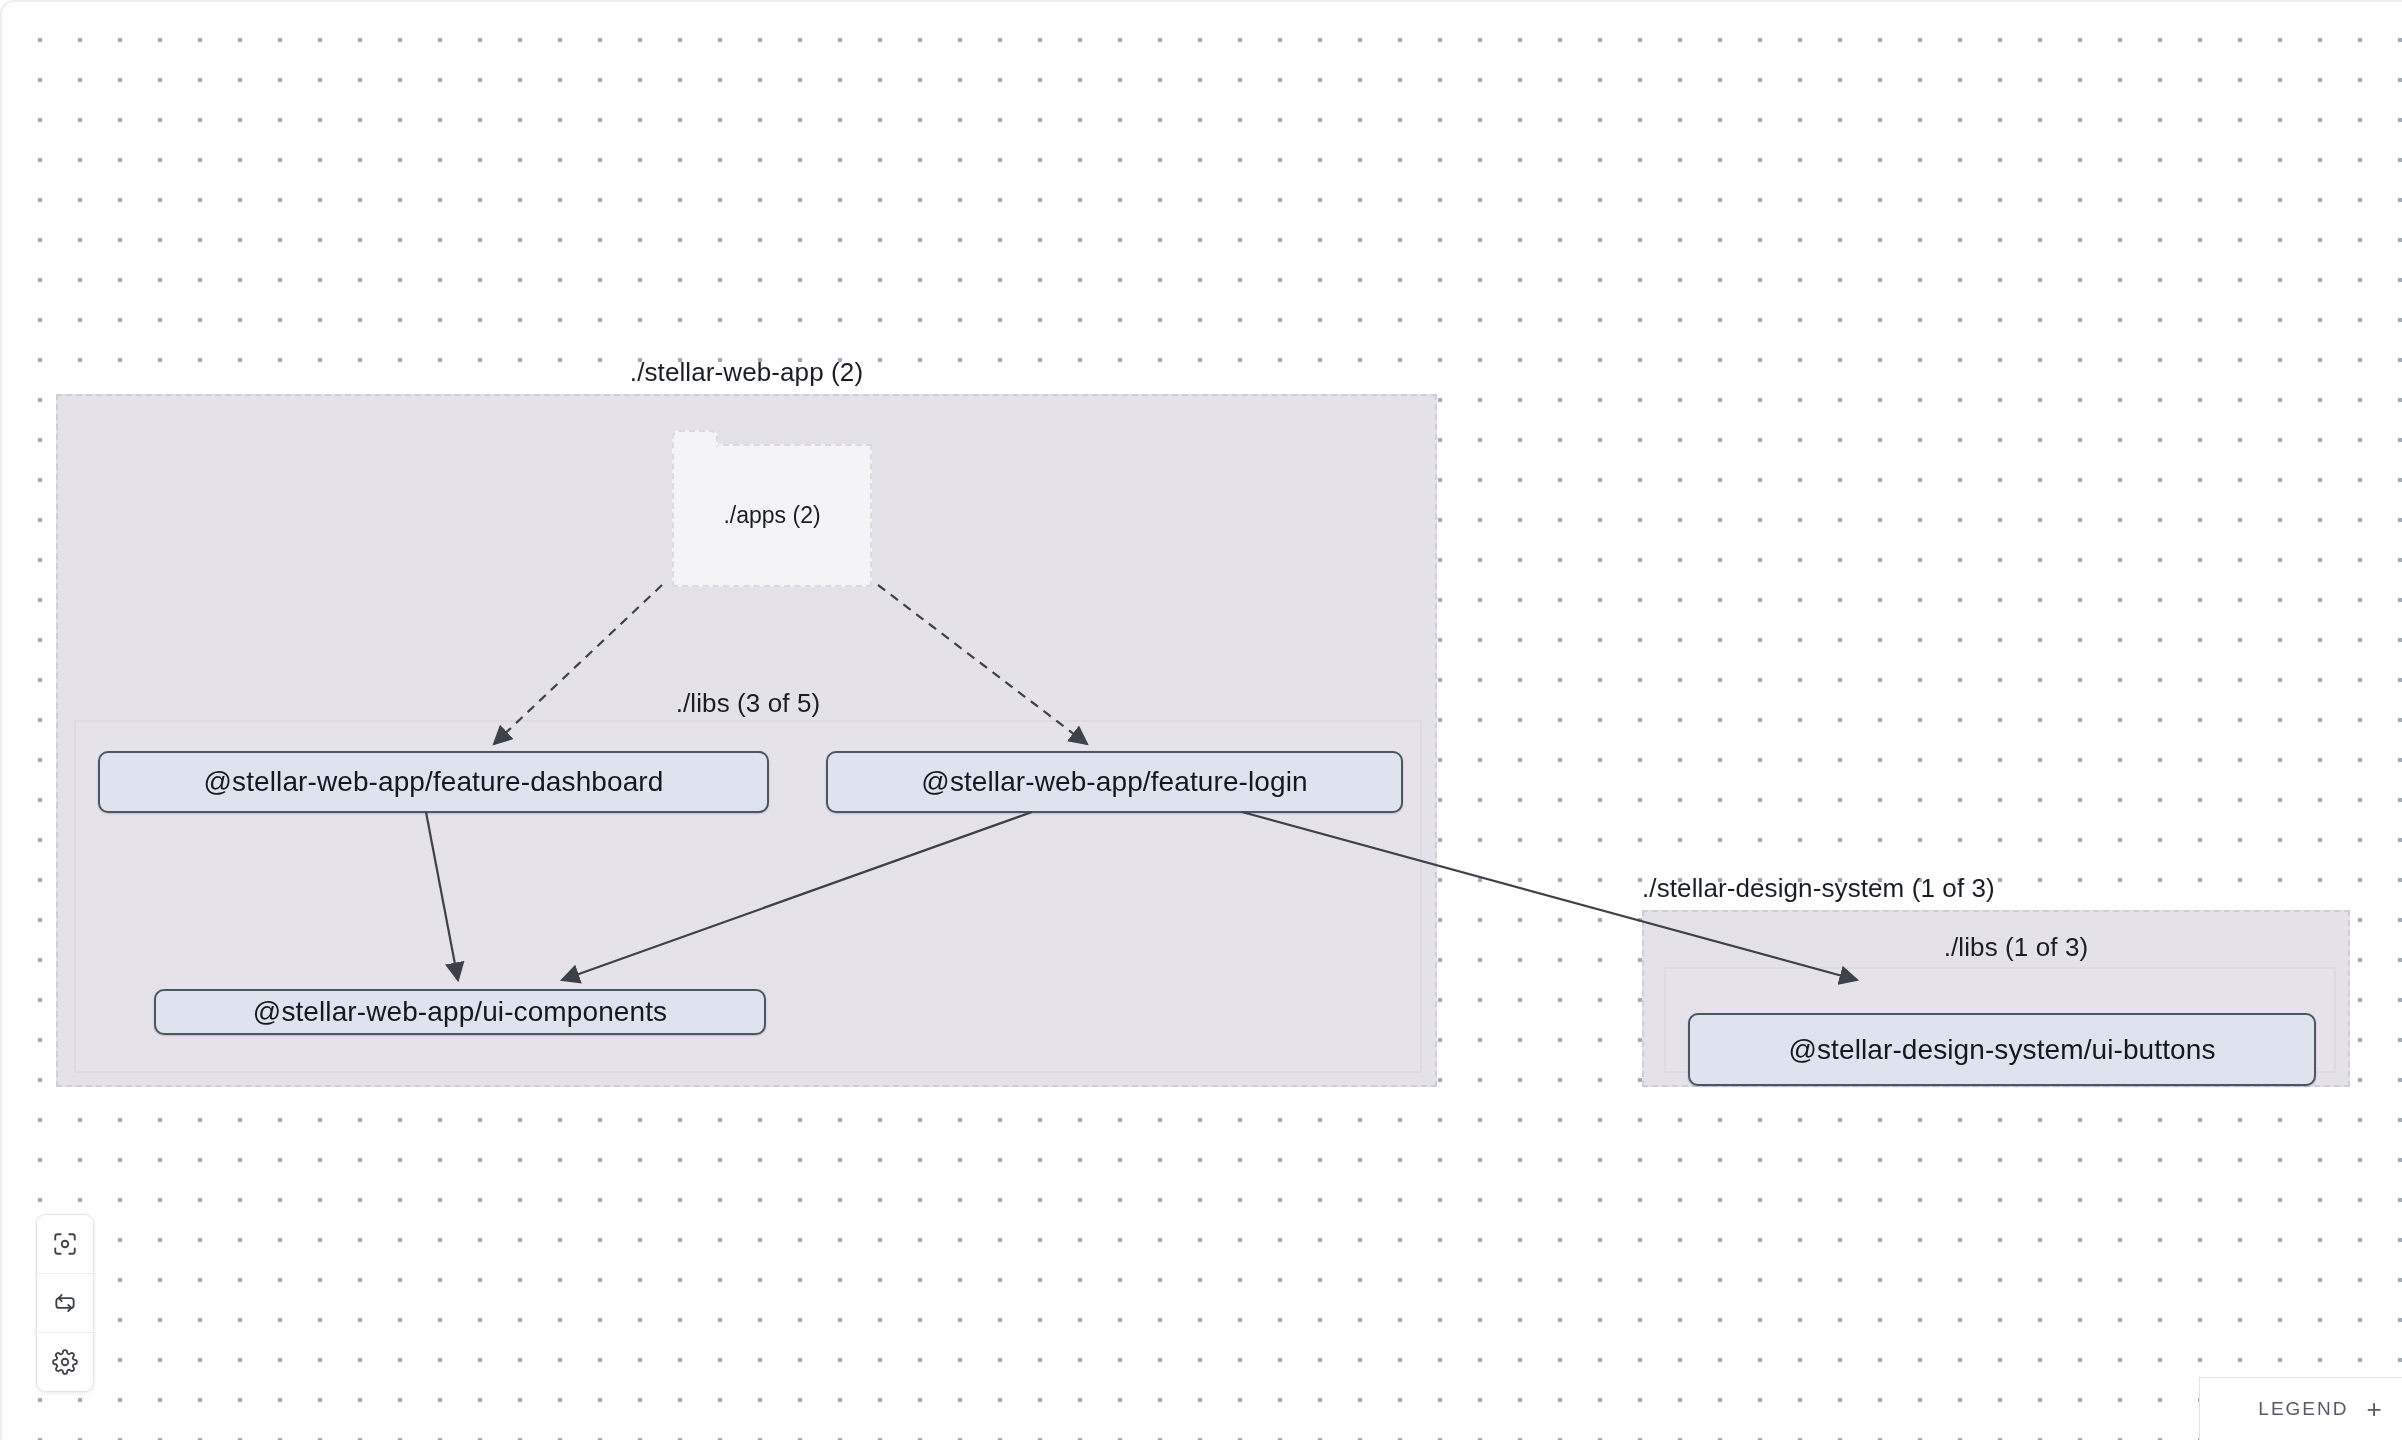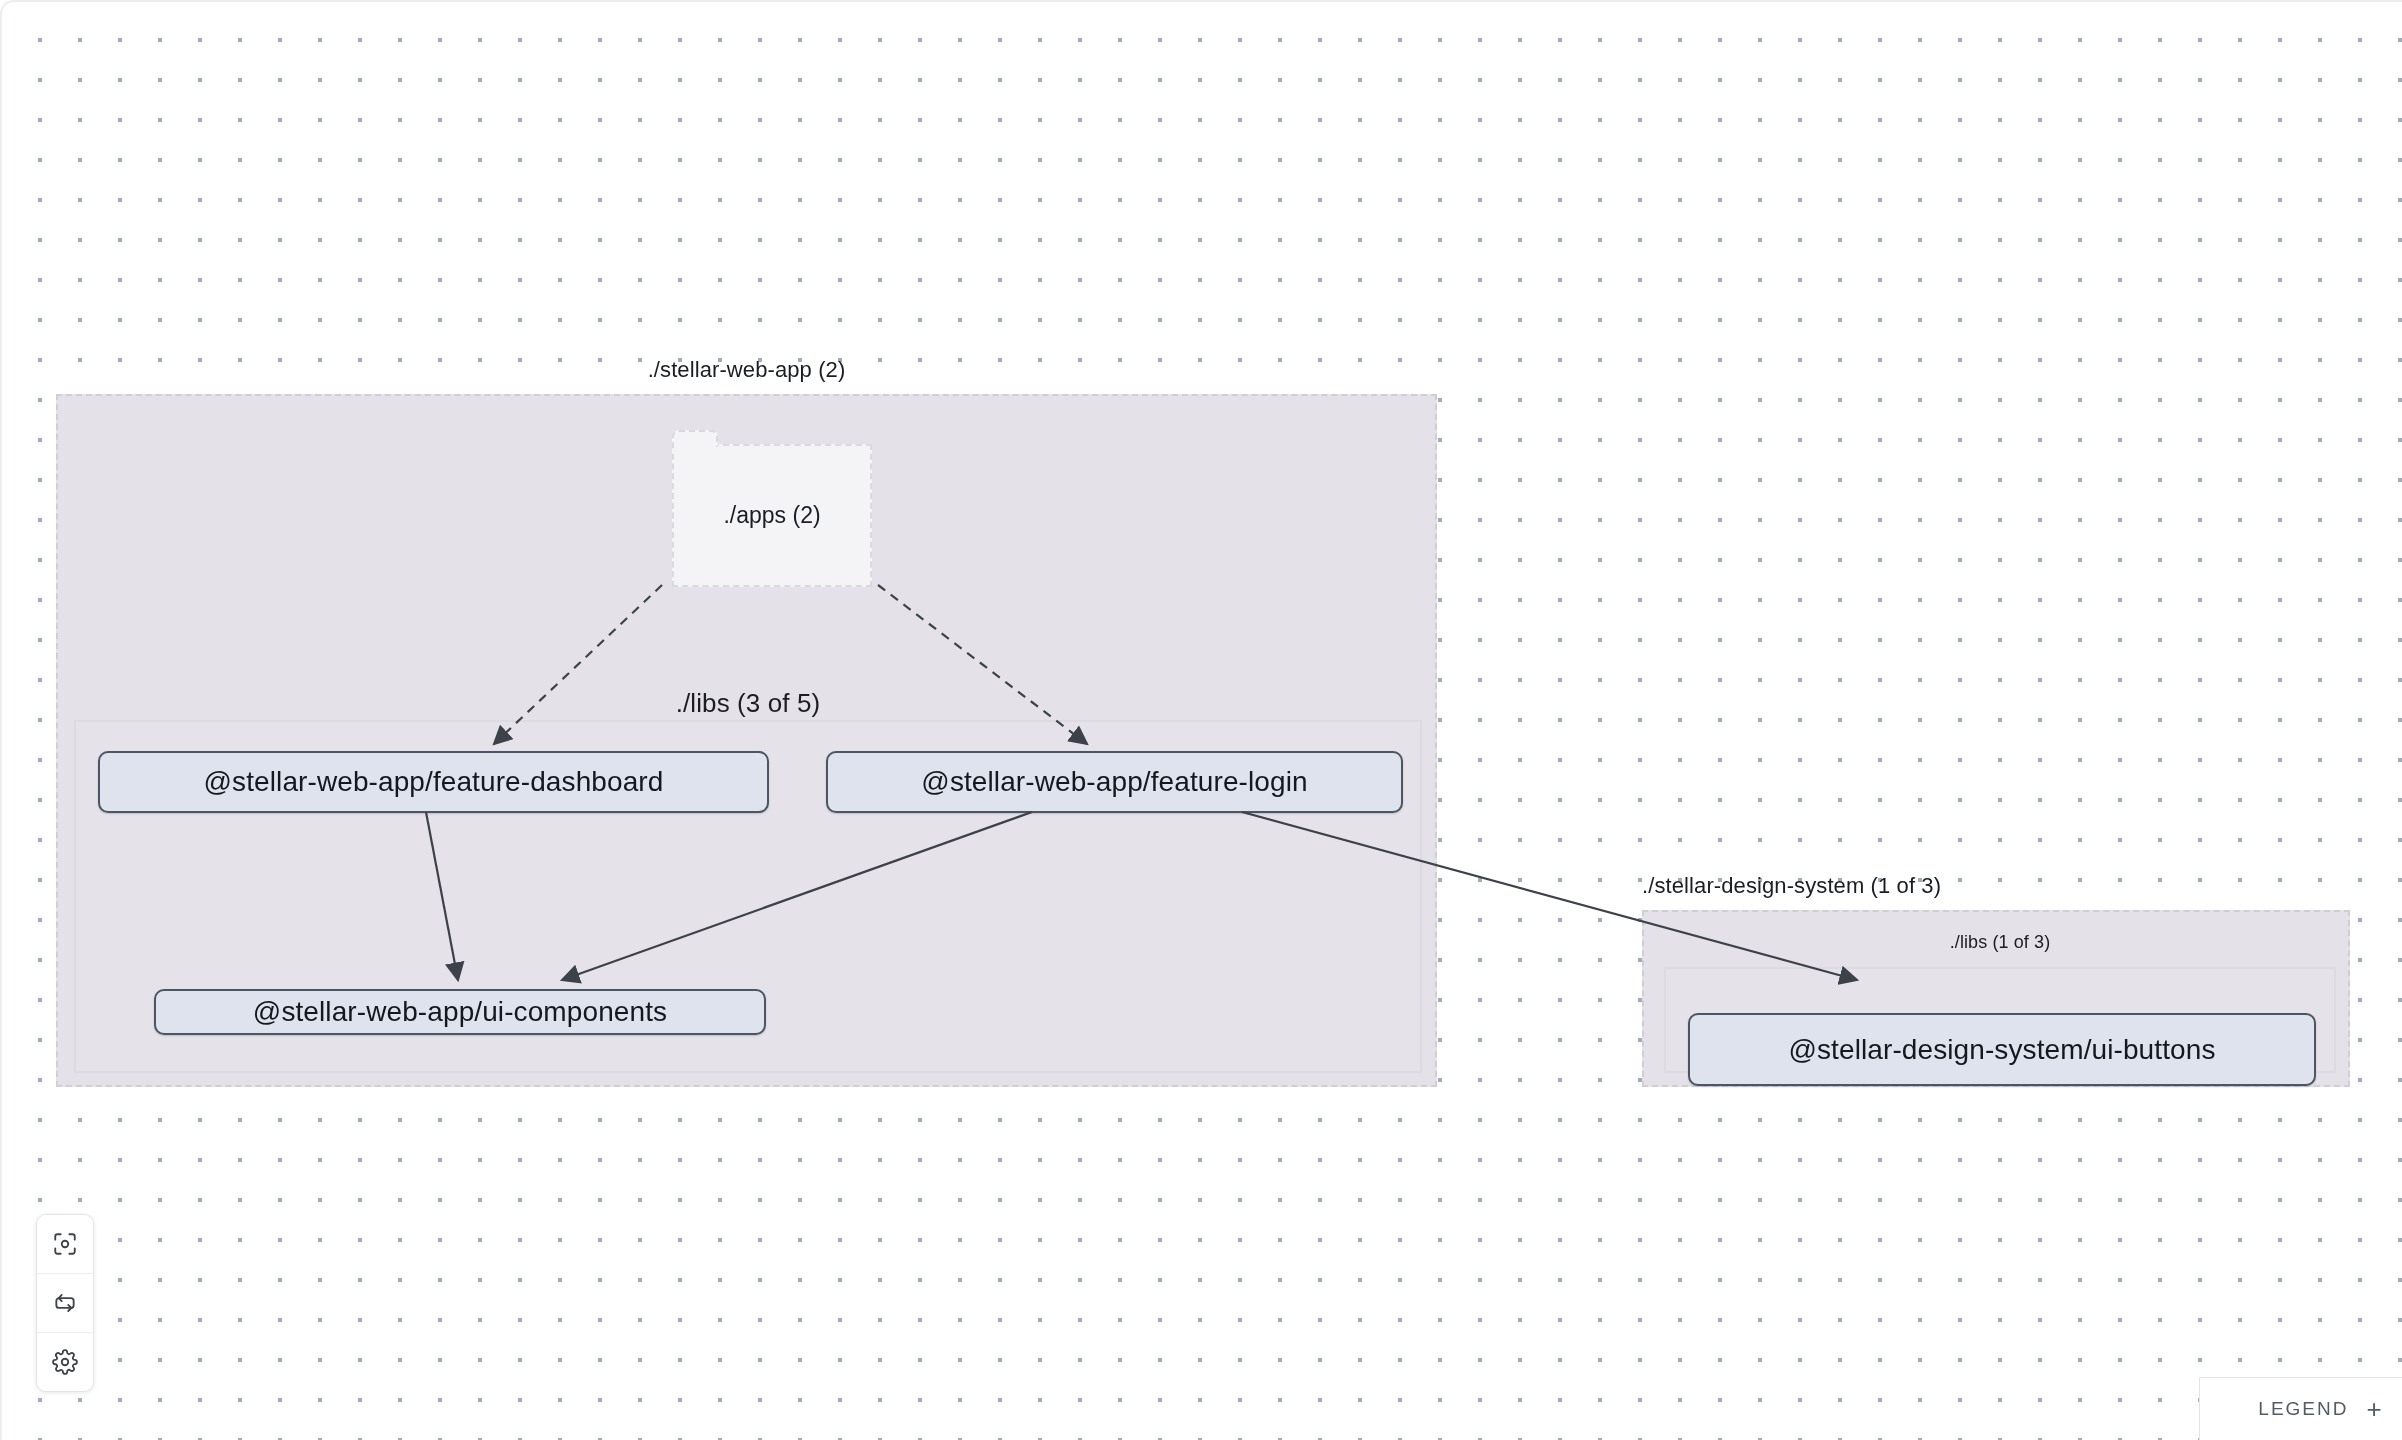--- a/index.html
+++ b/index.html
@@ -29,21 +29,21 @@
 
   
   .group-outer {
     position: absolute;
     background: #e4e2e8;
     border: 2px dashed #cfcdd6;
     box-sizing: border-box;
   }
   .group-label {
     position: absolute;
-    font-size: 22px;
+    font-size: 26px;
     color: #1a1d23;
     white-space: nowrap;
     letter-spacing: 0.1px;
   }
   .group-inner {
     position: absolute;
     background: #e5e3e9;
     border: 2px solid #dcdae3;
     box-sizing: border-box;
   }
@@ -202,21 +202,21 @@
       <div class="node" style="left:78px; top:267px; width:612px; height:46px;">
         <span class="node-label">@stellar-web-app/ui-components</span>
       </div>
     </div>
   </div>
 
   <div class="group-label" style="left:1640px; top:871px; width:708px; ">./stellar-design-system (1 of 3)</div>
 
   <div class="group-outer" style="left:1640px; top:908px; width:708px; height:177px;">
 
-    <div class="group-label" style="left:20px; top:20px; width:672px; text-align:center; font-size:18px;">./libs (1 of 3)</div>
+    <div class="group-label" style="left:36px; top:20px; width:672px; text-align:center; font-size:26px;">./libs (1 of 3)</div>
 
     <div class="group-inner" style="left:20px; top:55px; width:672px; height:106px;">
 
       <div class="node" style="left:22px; top:20px; width:628px; height:73px;margin-top:24px;">
         <span class="node-label">@stellar-design-system/ui-buttons</span>
       </div>
     </div>
   </div>
 
   <svg id="edges" viewBox="0 0 2402 1440" xmlns="http://www.w3.org/2000/svg">

